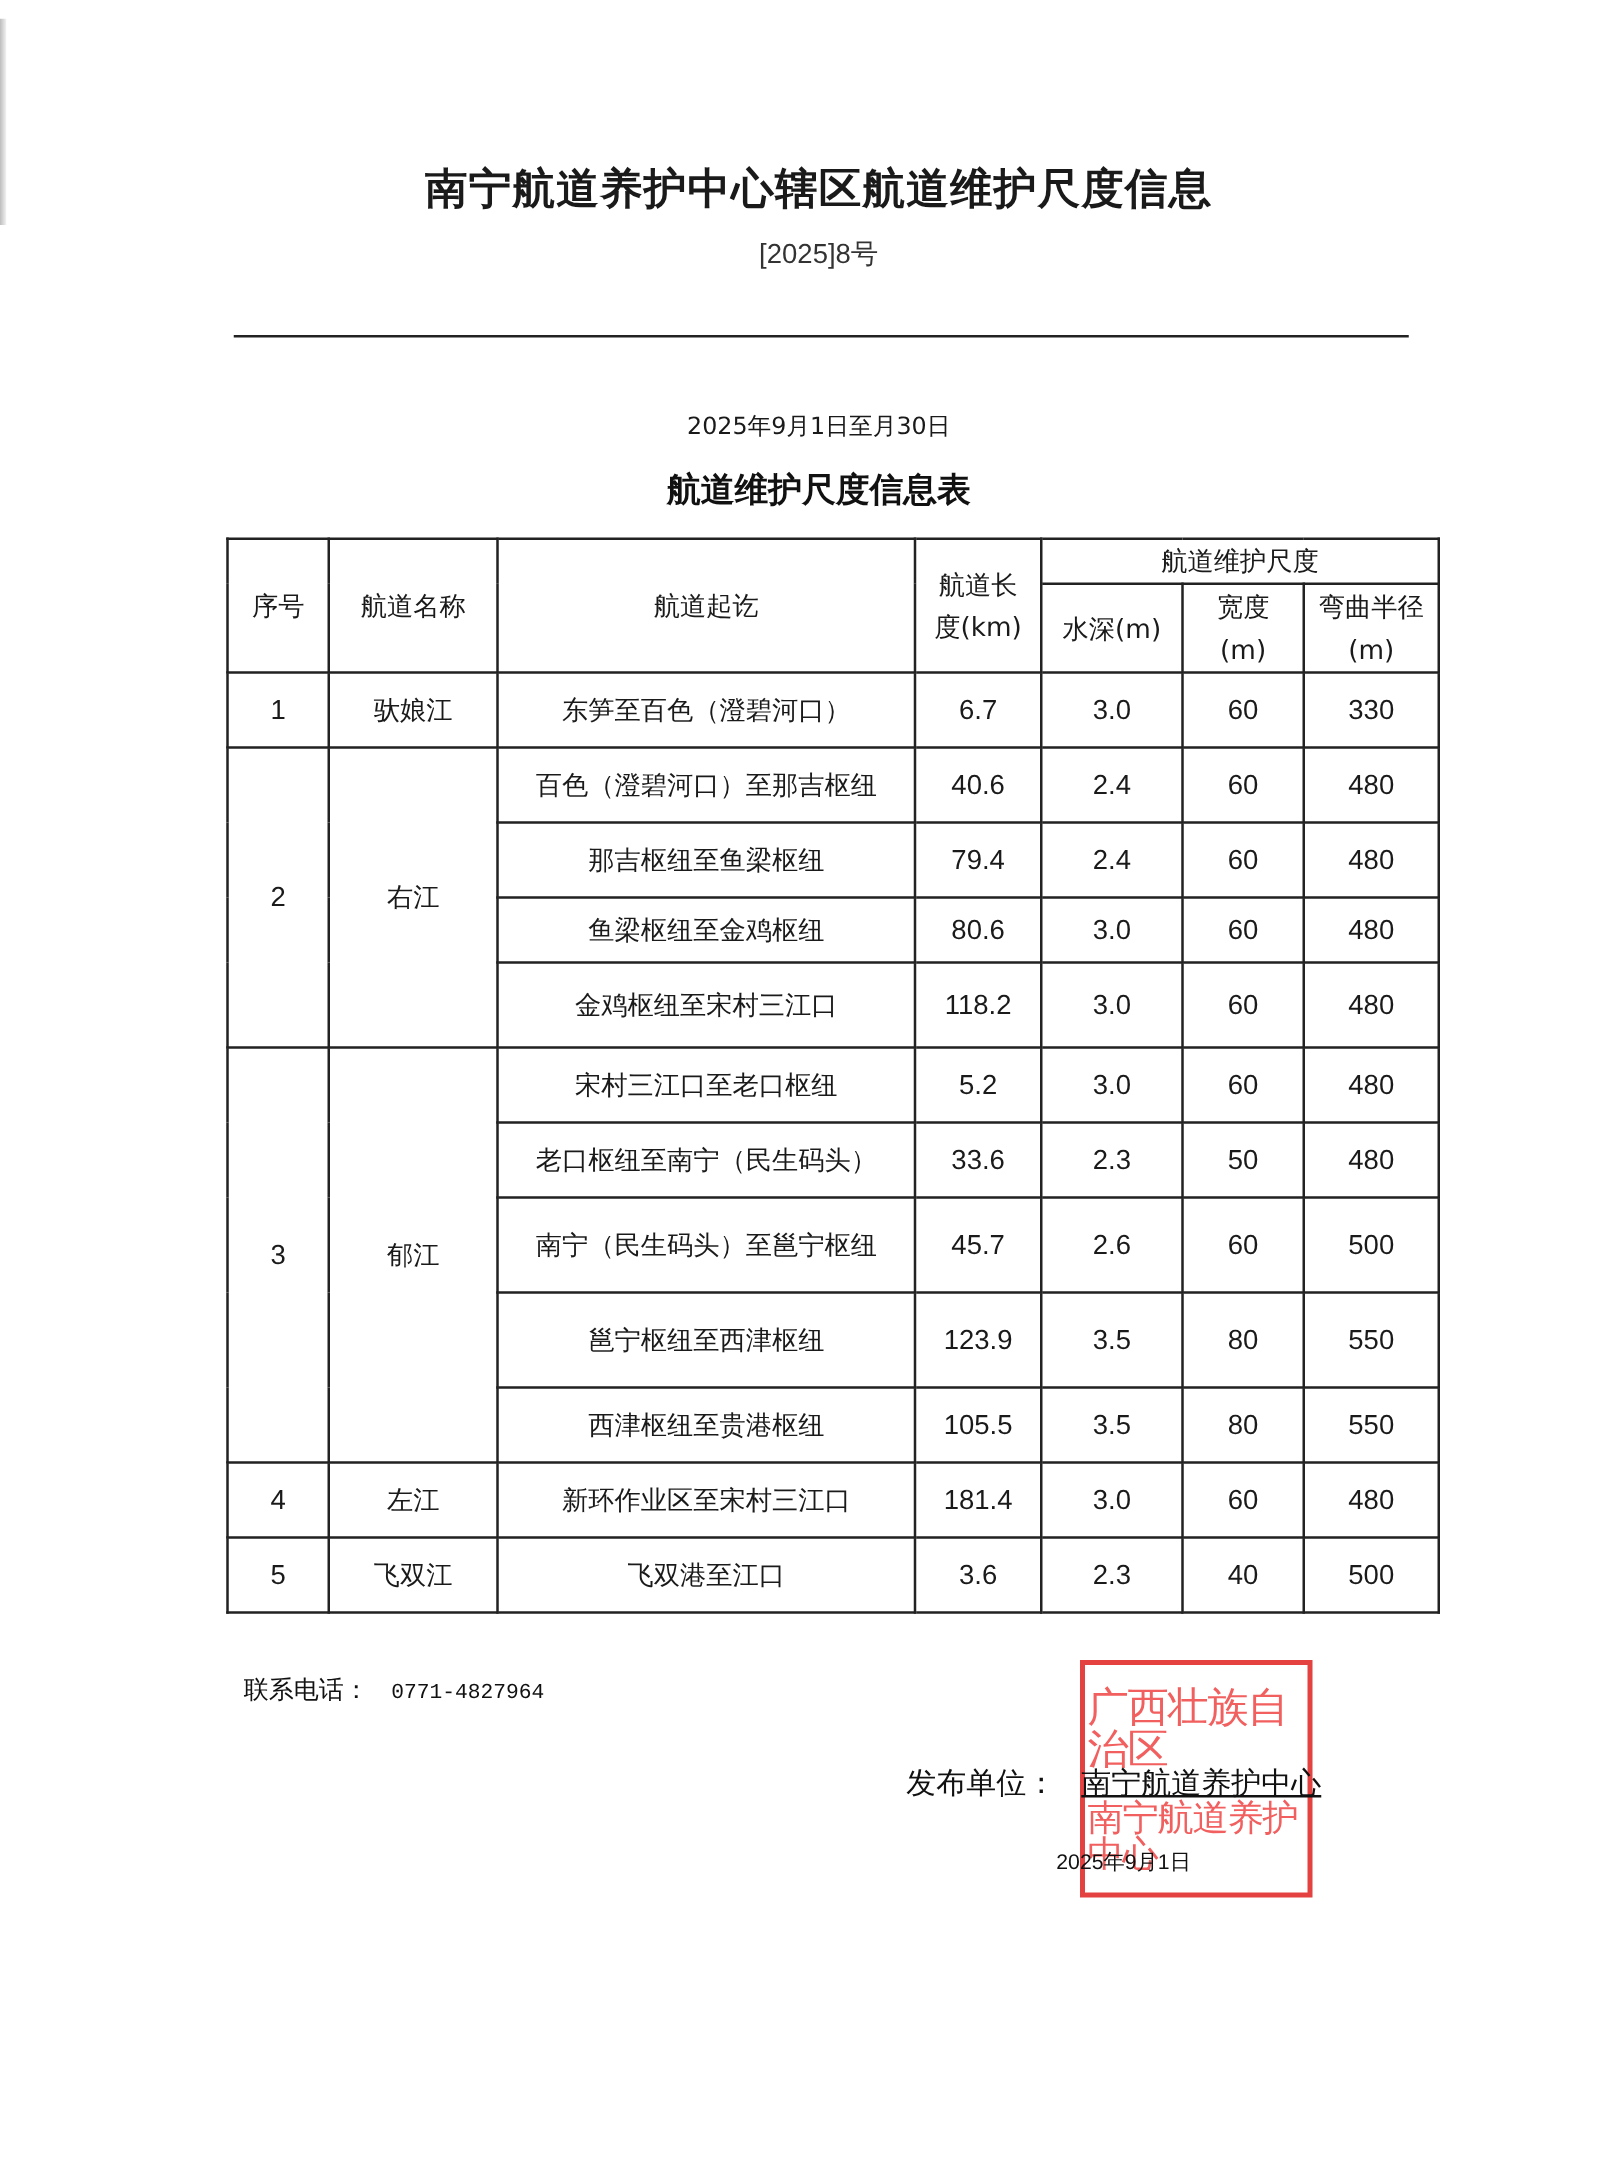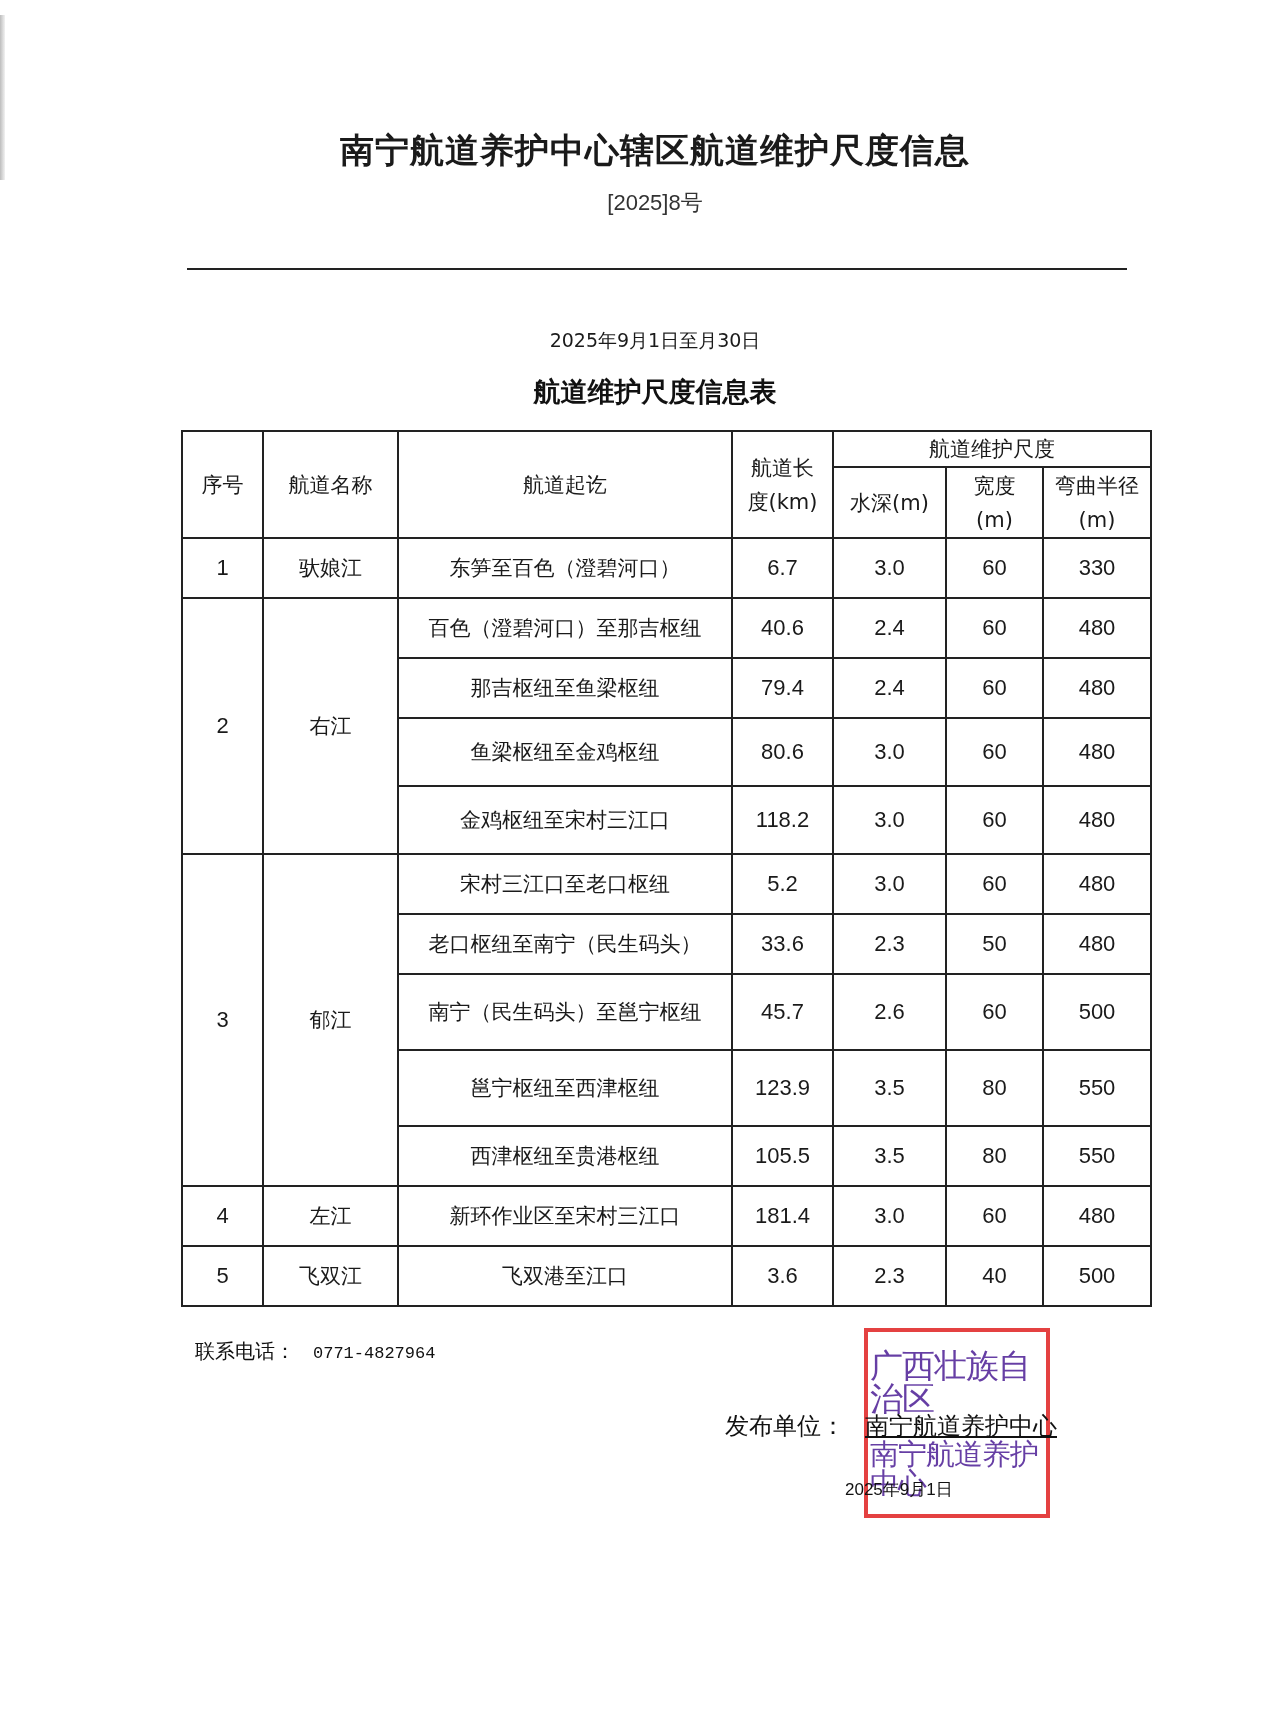--- a/index.html
+++ b/index.html
@@ -22,21 +22,21 @@
            font-size:21px; font-weight:normal; padding:0; color:#1a1a1a; }
   th { line-height:34px; }
   td.num { font-family:"Liberation Sans", sans-serif; font-size:22px; }
   .contact { position:absolute; top:1338px; left:195px; font-size:20px; }
   .contact .phone { font-family:"Liberation Mono", monospace; font-size:17px; margin-left:18px; }
   .publisher { position:absolute; top:1410px; left:725px; font-size:24px; }
   .publisher .org { text-decoration:underline; margin-left:20px; }
   .pubdate { position:absolute; top:1478px; left:845px; font-size:17px;
              font-family:"Liberation Sans", sans-serif; }
   .seal { position:absolute; top:1328px; left:864px; width:186px; height:190px;
-          border:4px solid #e02020; box-sizing:border-box; color:#4c1d95;
+          border:4px solid #e02020; box-sizing:border-box; color:#ef4444;
           opacity:0.85; display:flex; flex-direction:column; justify-content:space-around;
           align-items:center; padding:4px 2px; }
   .seal span { font-size:33px; letter-spacing:-1px; line-height:1; font-family:"DejaVu Serif", serif; }
 </style>
 </head>
 <body>
 
 <div class="edge"></div>
 
 <div class="title">南宁航道养护中心辖区航道维护尺度信息</div>
@@ -97,21 +97,21 @@
     <td class="num">60</td>
     <td class="num">480</td>
   </tr>
   <tr style="height:60px">
     <td>那吉枢纽至鱼梁枢纽</td>
     <td class="num">79.4</td>
     <td class="num">2.4</td>
     <td class="num">60</td>
     <td class="num">480</td>
   </tr>
-  <tr style="height:68px">
+  <tr style="height:52px">
     <td>鱼梁枢纽至金鸡枢纽</td>
     <td class="num">80.6</td>
     <td class="num">3.0</td>
     <td class="num">60</td>
     <td class="num">480</td>
   </tr>
   <tr style="height:68px">
     <td>金鸡枢纽至宋村三江口</td>
     <td class="num">118.2</td>
     <td class="num">3.0</td>

